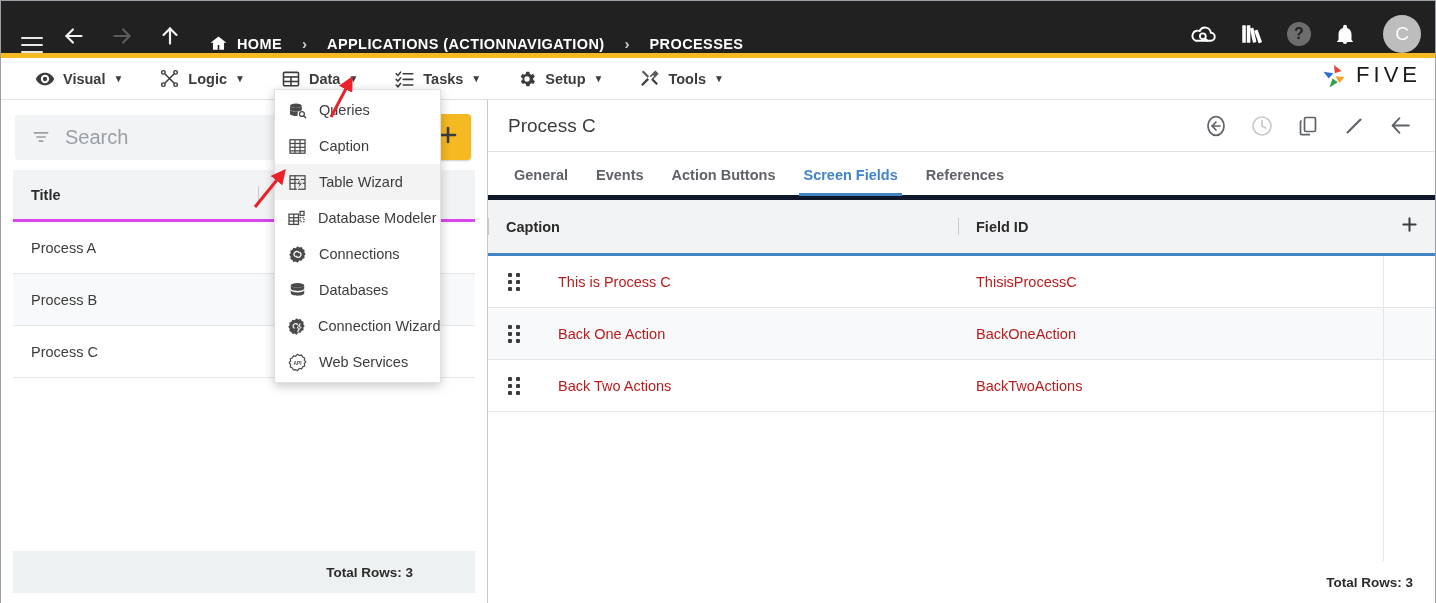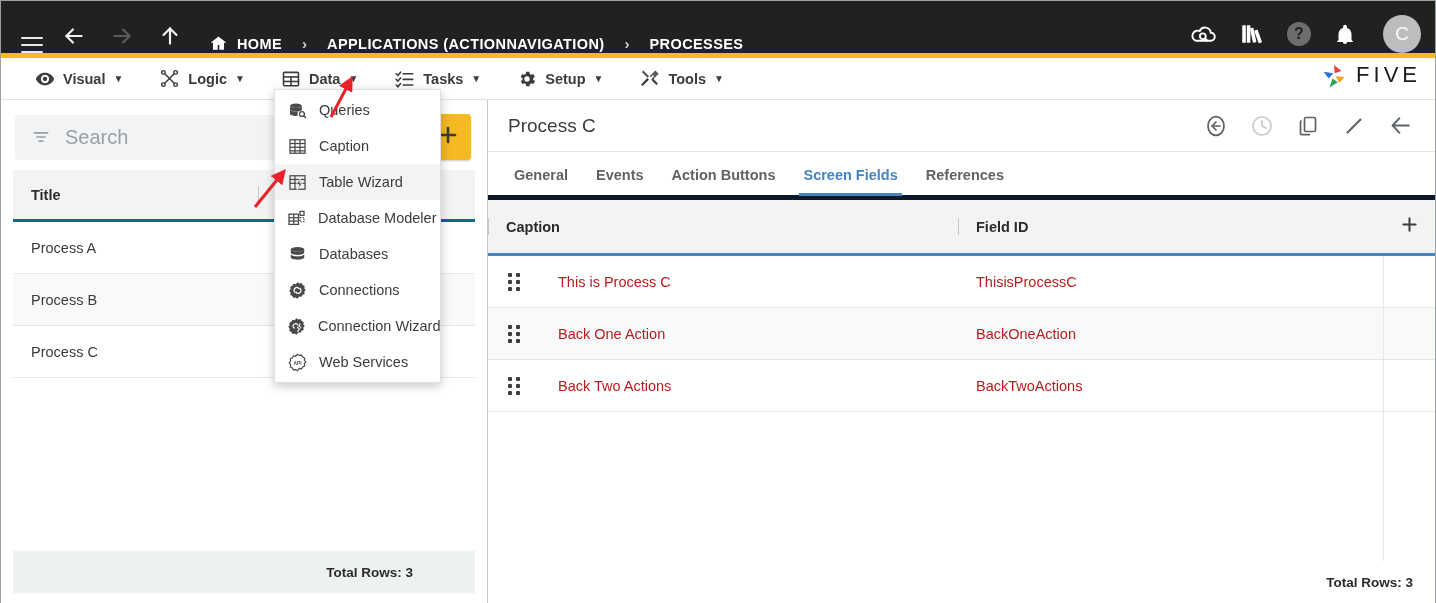--- a/index.html
+++ b/index.html
@@ -104,21 +104,21 @@
   .add-btn {
     width:46px; height:46px; background:#f5b921; border-radius:4px;
     display:flex; align-items:center; justify-content:center;
     color:#3c3c3c; cursor:pointer; box-shadow:0 1px 2px rgba(0,0,0,.2);
   }
 
   
   .grid-wrap { flex:1; display:flex; flex-direction:column; margin:0 12px; overflow:hidden; }
   .grid-head {
     background:#f1f3f4; height:52px; display:flex; align-items:center;
-    border-bottom:3px solid #0369a1;
+    border-bottom:3px solid #d946ef;
   }
   .gh-cell {
     font-size:14.5px; font-weight:700; color:#2b2b2b;
     padding-left:18px; position:relative; display:flex; align-items:center; height:100%;
   }
   .gh-cell + .gh-cell::before {
     content:""; position:absolute; left:0; top:16px; bottom:16px; width:1px; background:#c8c8c8;
   }
   .grid-row { height:52px; display:flex; align-items:center; border-bottom:1px solid #e6e6e6; font-size:14.5px; color:#3c3c3c; }
   .grid-row.alt { background:#f8f9fa; }
@@ -582,37 +582,37 @@
             <rect x="16.5" y="3" width="5" height="5"></rect>
             <rect x="16.5" y="11" width="5" height="5" stroke-dasharray="1.6 1.6"></rect>
           </svg>
       </span>
       <span>Database Modeler</span>
     </div>
 
     <div class="dd-item">
       <span class="dd-ico">
         <svg width="19" height="19" viewBox="0 0 24 24" fill="currentColor">
+            <path d="M12 1.6l2.4 1.5 2.8-.5 1.3 2.5 2.6 1.2-.5 2.8 1.8 2.2-1.8 2.2.5 2.8-2.6 1.2-1.3 2.5-2.8-.5L12 22.4l-2.4-1.5-2.8.5-1.3-2.5-2.6-1.2.5-2.8L1.6 12.3l1.8-2.2-.5-2.8L5.5 6.1l1.3-2.5 2.8.5z"></path>
+            <path d="M9 14.5a3.3 3.3 0 0 1 0-5.5 3.5 3.5 0 0 1 4.8.6" fill="none" stroke="#fff" stroke-width="1.6" stroke-linecap="round"></path>
+            <path d="M15 9.3a3.3 3.3 0 0 1 0 5.5 3.5 3.5 0 0 1-4.8-.6" fill="none" stroke="#fff" stroke-width="1.6" stroke-linecap="round"></path>
+          </svg>
+      </span>
+      <span>Connections</span>
+    </div>
+
+    <div class="dd-item">
+      <span class="dd-ico">
+        <svg width="19" height="19" viewBox="0 0 24 24" fill="currentColor">
             <ellipse cx="12" cy="5.5" rx="8.5" ry="3"></ellipse>
             <path d="M3.5 5.5v4c0 1.7 3.8 3 8.5 3s8.5-1.3 8.5-3v-4c0 1.7-3.8 3-8.5 3s-8.5-1.3-8.5-3z"></path>
             <path d="M3.5 11.5v4c0 1.7 3.8 3 8.5 3s8.5-1.3 8.5-3v-4c0 1.7-3.8 3-8.5 3s-8.5-1.3-8.5-3z"></path>
           </svg>
       </span>
       <span>Databases</span>
-    </div>
-
-    <div class="dd-item">
-      <span class="dd-ico">
-        <svg width="19" height="19" viewBox="0 0 24 24" fill="currentColor">
-            <path d="M12 1.6l2.4 1.5 2.8-.5 1.3 2.5 2.6 1.2-.5 2.8 1.8 2.2-1.8 2.2.5 2.8-2.6 1.2-1.3 2.5-2.8-.5L12 22.4l-2.4-1.5-2.8.5-1.3-2.5-2.6-1.2.5-2.8L1.6 12.3l1.8-2.2-.5-2.8L5.5 6.1l1.3-2.5 2.8.5z"></path>
-            <path d="M9 14.5a3.3 3.3 0 0 1 0-5.5 3.5 3.5 0 0 1 4.8.6" fill="none" stroke="#fff" stroke-width="1.6" stroke-linecap="round"></path>
-            <path d="M15 9.3a3.3 3.3 0 0 1 0 5.5 3.5 3.5 0 0 1-4.8-.6" fill="none" stroke="#fff" stroke-width="1.6" stroke-linecap="round"></path>
-          </svg>
-      </span>
-      <span>Connections</span>
     </div>
 
     <div class="dd-item">
       <span class="dd-ico">
         <svg width="19" height="19" viewBox="0 0 24 24" fill="currentColor">
             <path d="M12 1.6l2.4 1.5 2.8-.5 1.3 2.5 2.6 1.2-.5 2.8 1.8 2.2-1.8 2.2.5 2.8-2.6 1.2-1.3 2.5-2.8-.5L12 22.4l-2.4-1.5-2.8.5-1.3-2.5-2.6-1.2.5-2.8L1.6 12.3l1.8-2.2-.5-2.8L5.5 6.1l1.3-2.5 2.8.5z"></path>
             <path d="M9 14a3 3 0 0 1 0-5 3.2 3.2 0 0 1 4.3.5" fill="none" stroke="#fff" stroke-width="1.5" stroke-linecap="round"></path>
             <path d="M16.4 8.2 L12.8 14 H15.2 L13.4 19 L18 12.6 H15.6 Z" fill="currentColor" stroke="#fff" stroke-width="1"></path>
           </svg>
       </span>

